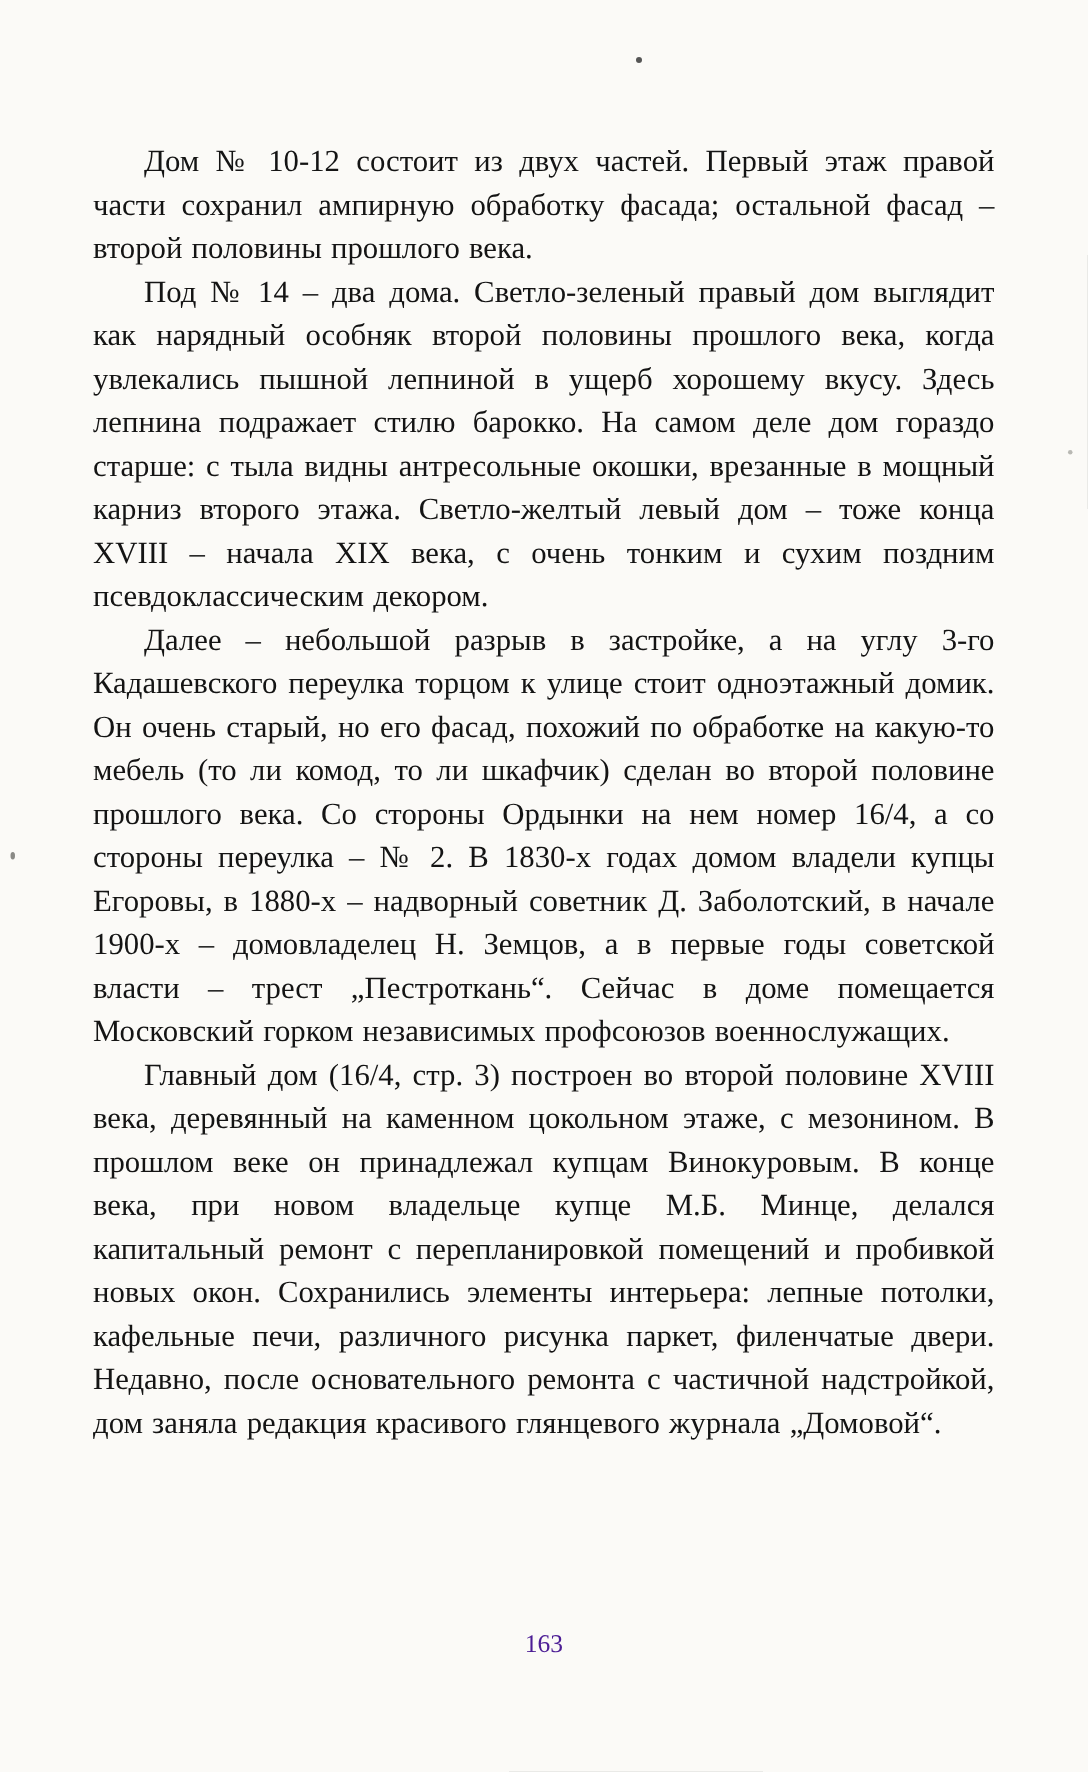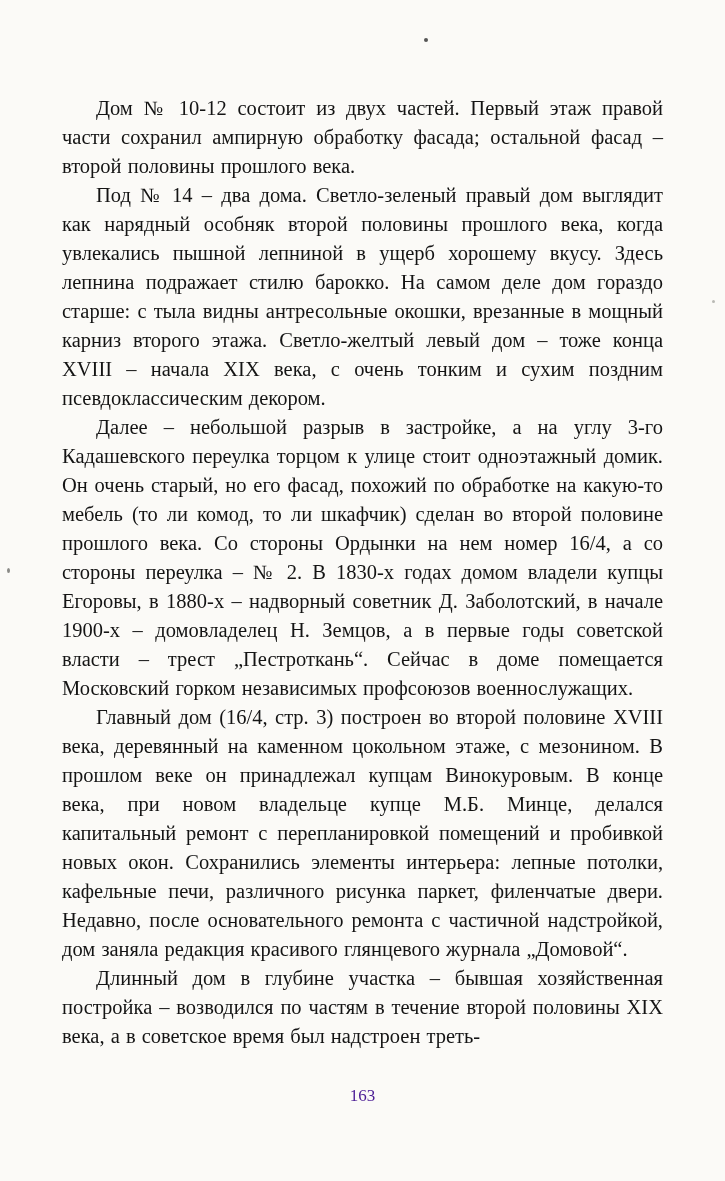--- a/index.html
+++ b/index.html
@@ -60,18 +60,17 @@
 
   <div class="speck speck-1"></div>
   <div class="speck speck-2"></div>
   <div class="speck speck-3"></div>
 
   <div class="text-block">
     <p>Дом № 10-12 состоит из двух частей. Первый этаж правой части сохранил ампирную обработку фасада; остальной фасад – второй половины прошлого века.</p>
     <p>Под № 14 – два дома. Светло-зеленый правый дом выглядит как нарядный особняк второй половины прошлого века, когда увлекались пышной лепниной в ущерб хорошему вкусу. Здесь лепнина подражает стилю барокко. На самом деле дом гораздо старше: с тыла видны антресольные окошки, врезанные в мощный карниз второго этажа. Светло-желтый левый дом – тоже конца XVIII – начала XIX века, с очень тонким и сухим поздним псевдоклассическим декором.</p>
     <p>Далее – небольшой разрыв в застройке, а на углу 3-го Кадашевского переулка торцом к улице стоит одноэтажный домик. Он очень старый, но его фасад, похожий по обработке на какую-то мебель (то ли комод, то ли шкафчик) сделан во второй половине прошлого века. Со стороны Ордынки на нем номер 16/4, а со стороны переулка – № 2. В 1830-х годах домом владели купцы Егоровы, в 1880-х – надворный советник Д. Заболотский, в начале 1900-х – домовладелец Н. Земцов, а в первые годы советской власти – трест „Пестроткань“. Сейчас в доме помещается Московский горком независимых профсоюзов военнослужащих.</p>
     <p>Главный дом (16/4, стр. 3) построен во второй половине XVIII века, деревянный на каменном цокольном этаже, с мезонином. В прошлом веке он принадлежал купцам Винокуровым. В конце века, при новом владельце купце М.Б. Минце, делался капитальный ремонт с перепланировкой помещений и пробивкой новых окон. Сохранились элементы интерьера: лепные потолки, кафельные печи, различного рисунка паркет, филенчатые двери. Недавно, после основательного ремонта с частичной надстройкой, дом заняла редакция красивого глянцевого журнала „Домовой“.</p>
-    <p>Длинный дом в глубине участка – бывшая хозяйственная постройка – возводился по частям в течение второй половины XIX века, а в советское время был надстроен треть-</p>
   </div>
 
   <div class="page-number">163</div>
 
 </div>
 
 </body></html>

